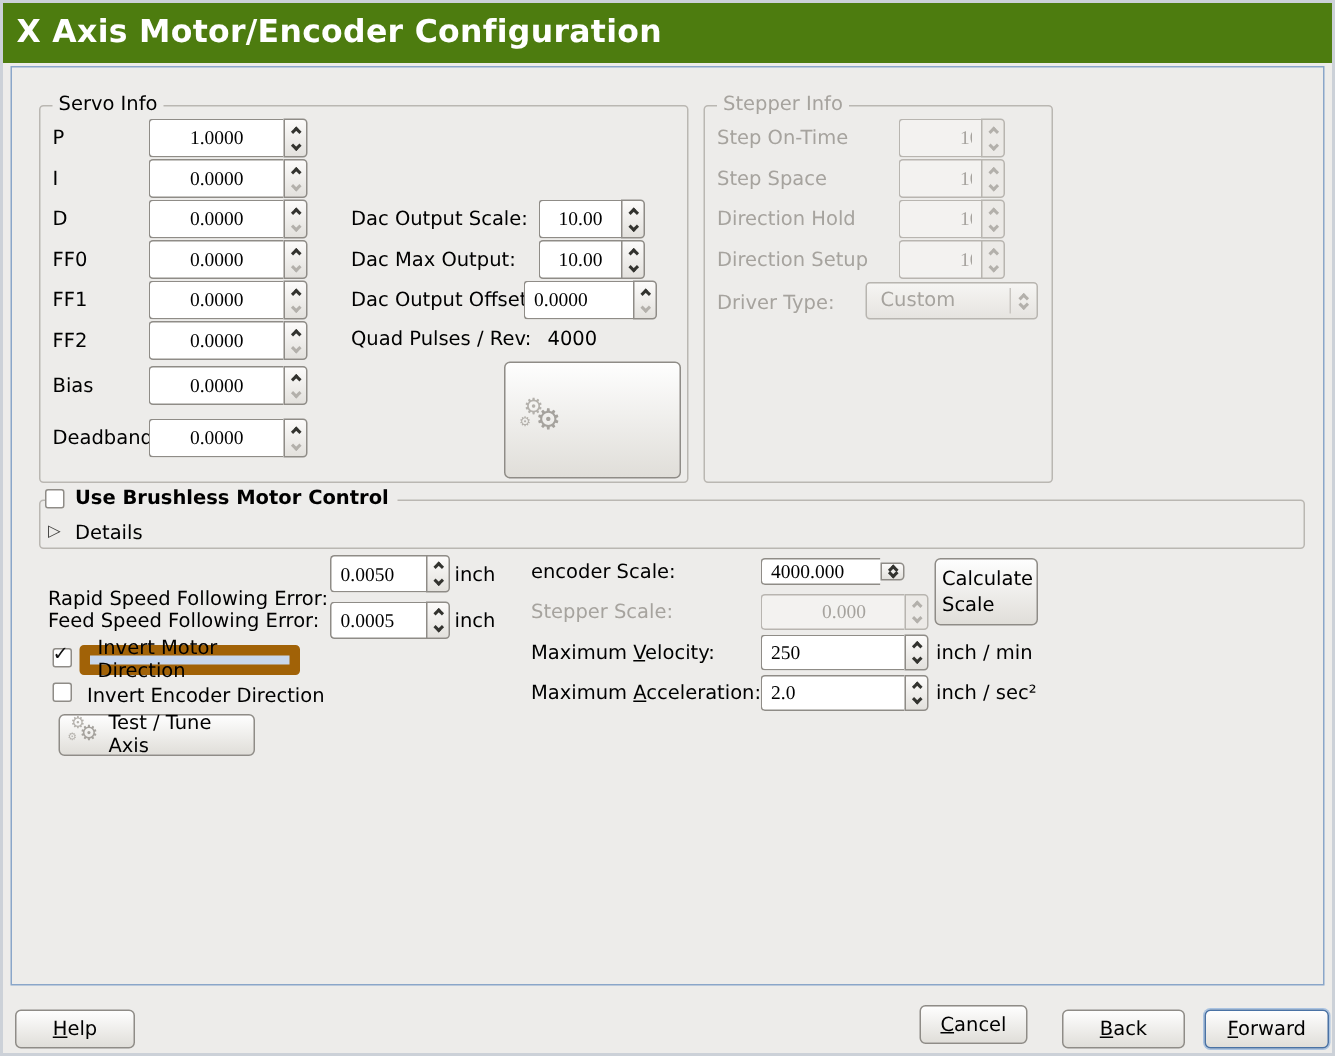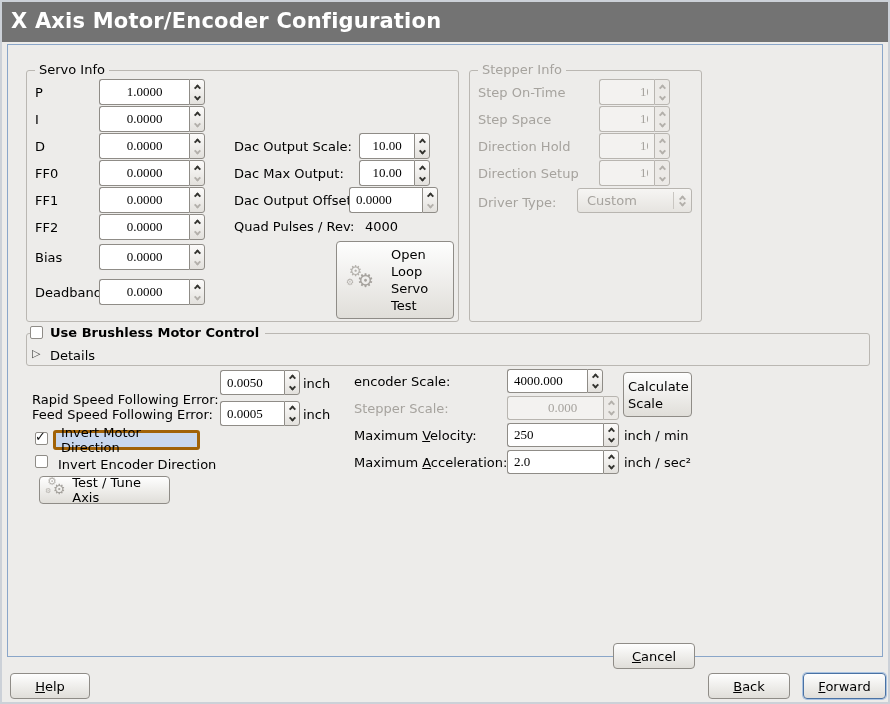--- a/index.html
+++ b/index.html
@@ -1,19 +1,19 @@
 <!DOCTYPE html>
 <html><head>
 <meta charset="utf-8">
 <style>
   html,body{margin:0;padding:0;}
   body{font-family:"DejaVu Sans","Liberation Sans",sans-serif;background:#d7d5d2;}
   #win{position:relative;width:890px;height:704px;background:#edecea;border:2px solid #ccd1d8;box-sizing:border-box;overflow:hidden;}
   
-  #titlebar{position:absolute;left:0;top:0;width:886px;height:40px;background:#737373;text-decoration:underline;}
+  #titlebar{position:absolute;left:0;top:0;width:886px;height:40px;background:#4d7c0f;text-decoration:underline;}
   #titlebar .t{position:absolute;left:9px;top:7px;font-size:21px;font-weight:bold;color:#ffffff;letter-spacing:0.2px;}
   
   #content{position:absolute;left:5px;top:42px;width:874px;height:611px;border:1px solid #8aa6c9;background:#edecea;}
   
   .frame{position:absolute;border:1px solid #bab7b2;border-radius:3px;}
   .legend{position:absolute;top:-9px;left:8px;background:#edecea;padding:0 4px;font-size:13px;white-space:nowrap;}
   .lbl{position:absolute;font-size:13px;color:#000;white-space:nowrap;line-height:15px;}
   .dis{color:#a6a39e !important;}
   .mn{text-decoration:underline;}
   
@@ -36,21 +36,21 @@
   .combo .cv{flex:1;display:flex;align-items:center;padding-left:9px;font-size:13px;color:#a6a39e;}
   .combo .cd{width:1px;background:#c9c6c1;margin:3px 0;}
   .combo .ca{width:17px;display:flex;flex-direction:column;align-items:center;justify-content:center;gap:2px;}
   
   .btn{position:absolute;display:flex;align-items:center;justify-content:center;border:1px solid #8f8c87;border-radius:4px;
     background:linear-gradient(#fefefe,#e0ded9);font-size:13px;color:#000;box-sizing:border-box;cursor:default;}
   .btn.focus{border-color:#4a72a4;box-shadow:0 0 0 1px #a9c2e0;}
   
   .cb{position:absolute;width:13px;height:13px;background:#fff;border:1px solid #8f8c87;border-radius:2px;box-sizing:border-box;}
   .cb .mark{position:absolute;left:-1px;top:-4px;font-size:13px;font-weight:bold;color:#111;}
-  .hl{position:absolute;display:flex;align-items:center;background:#c9d7ec;border:3px solid #a16207;border-radius:3px;
+  .hl{position:absolute;display:flex;align-items:center;background:#c9d7ec;border:7px solid #a16207;border-radius:3px;
     font-size:13px;padding:0 5px;box-sizing:border-box;}
   
   .exp-tri{position:absolute;font-size:11px;color:#3c3c3a;}
   
   .gears{position:relative;display:block;}
   .gears .g1{position:absolute;color:#b4b1ac;}
   .gears .g2{position:absolute;color:#a5a29d;}
   .gears .g3{position:absolute;color:#b4b1ac;}
   .static-val{position:absolute;font-size:13px;color:#000;white-space:nowrap;}
   .btn .txt{white-space:normal;}
@@ -215,21 +215,20 @@
 
   <span class="lbl" style="left:232px;top:217px;">Quad Pulses / Rev:</span>
   <span class="static-val" style="left:363px;top:217px;">4000</span>
 
   <div class="btn" style="left:334px;top:239px;width:118px;height:78px;justify-content:flex-start;padding-left:10px;">
     <span class="gears" style="width:32px;height:30px;">
       <span class="g1" style="left:2px;top:-3px;font-size:15px;">⚙</span>
       <span class="g2" style="left:10px;top:4px;font-size:19px;">⚙</span>
       <span class="g3" style="left:-1px;top:12px;font-size:9px;">⚙</span>
     </span>
-    <span class="txt" style="width:48px;margin-left:12px;line-height:17px;">Open Loop Servo Test</span>
   </div>
 
   <div class="frame" style="left:467px;top:68px;width:231px;height:250px;">
     <span class="legend dis">Stepper Info</span>
   </div>
 
   <span class="lbl dis" style="left:476px;top:83px;">Step On-Time</span>
   <div class="spinbox disabled" style="left:597px;top:77px;width:71px;height:26px;">
     <input value="1000" style="">
     <span class="sb">
@@ -321,21 +320,21 @@
           <i class="chev up"></i>
         </span>
         <span class="sbb">
           <i class="chev down"></i>
         </span>
       </span>
   </div>
   <span class="lbl" style="left:301px;top:405px;">inch</span>
 
   <span class="lbl" style="left:352px;top:372px;">encoder Scale:</span>
-  <div class="spinbox" style="left:505px;top:367px;width:96px;height:24px;">
+  <div class="spinbox" style="left:505px;top:367px;width:96px;height:24px;align-items:center;">
     <input value="4000.000" style="">
     <span class="sb">
         <span class="sbb">
           <i class="chev up"></i>
         </span>
         <span class="sbb">
           <i class="chev down"></i>
         </span>
       </span>
   </div>
@@ -399,21 +398,21 @@
       <span class="g1" style="left:1px;top:-4px;font-size:11px;">⚙</span>
       <span class="g2" style="left:7px;top:2px;font-size:14px;">⚙</span>
       <span class="g3" style="left:-1px;top:8px;font-size:7px;">⚙</span>
     </span>
     <span class="txt" style="margin-left:3px;">Test / Tune Axis</span>
   </div>
 
   <div class="btn" style="left:8px;top:671px;width:80px;height:26px;">
     <span><span class="mn">H</span><span>elp</span></span>
   </div>
-  <div class="btn" style="left:611px;top:641px;width:82px;height:26px;justify-content:center;">
+  <div class="btn" style="left:611px;top:668px;width:72px;height:26px;justify-content:center;">
     <span><span class="mn">C</span><span>ancel</span></span>
   </div>
   <div class="btn" style="left:706px;top:671px;width:82px;height:26px;">
     <span><span class="mn">B</span><span>ack</span></span>
   </div>
   <div class="btn focus" style="left:801px;top:671px;width:83px;height:26px;">
     <span><span class="mn">F</span><span>orward</span></span>
   </div>
 
 </div>

